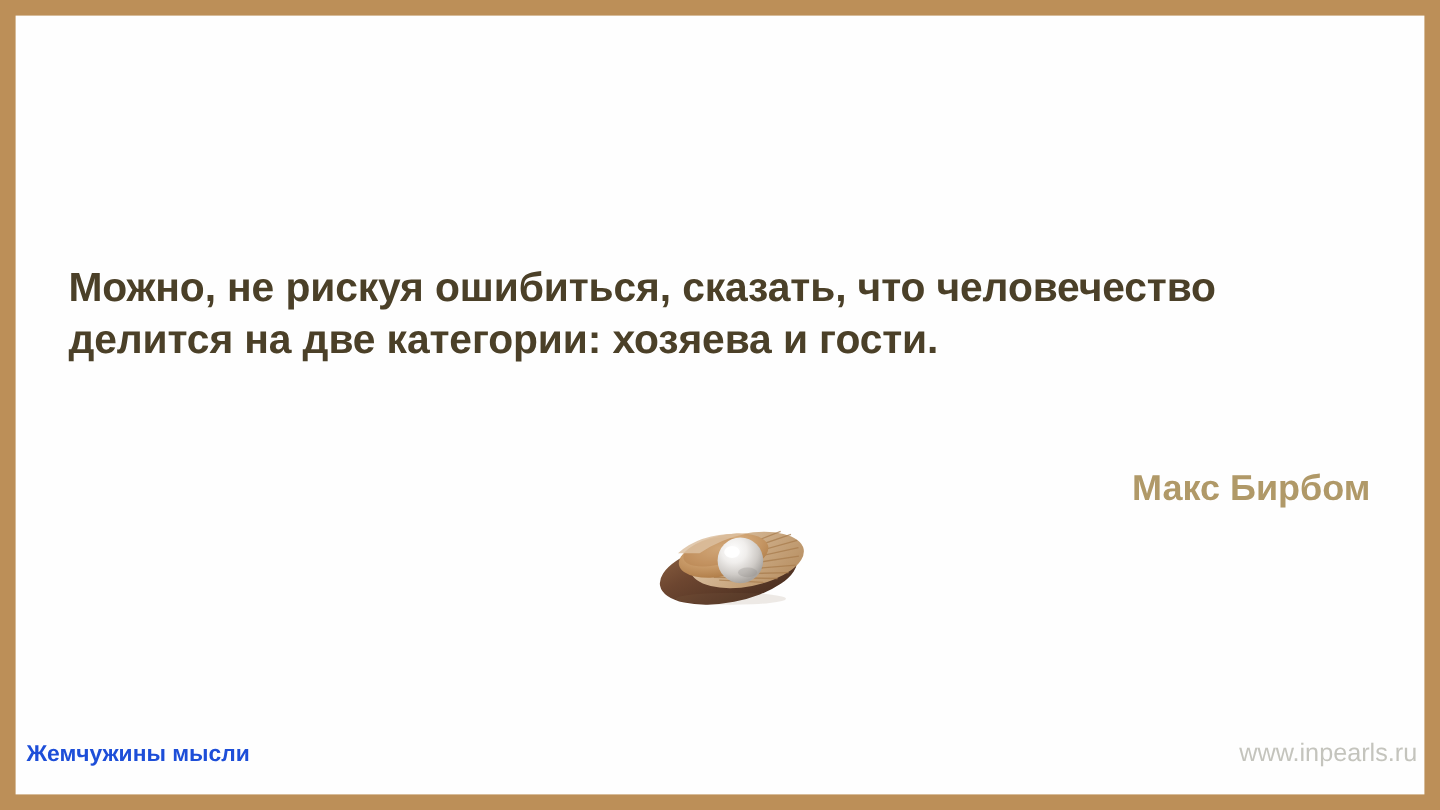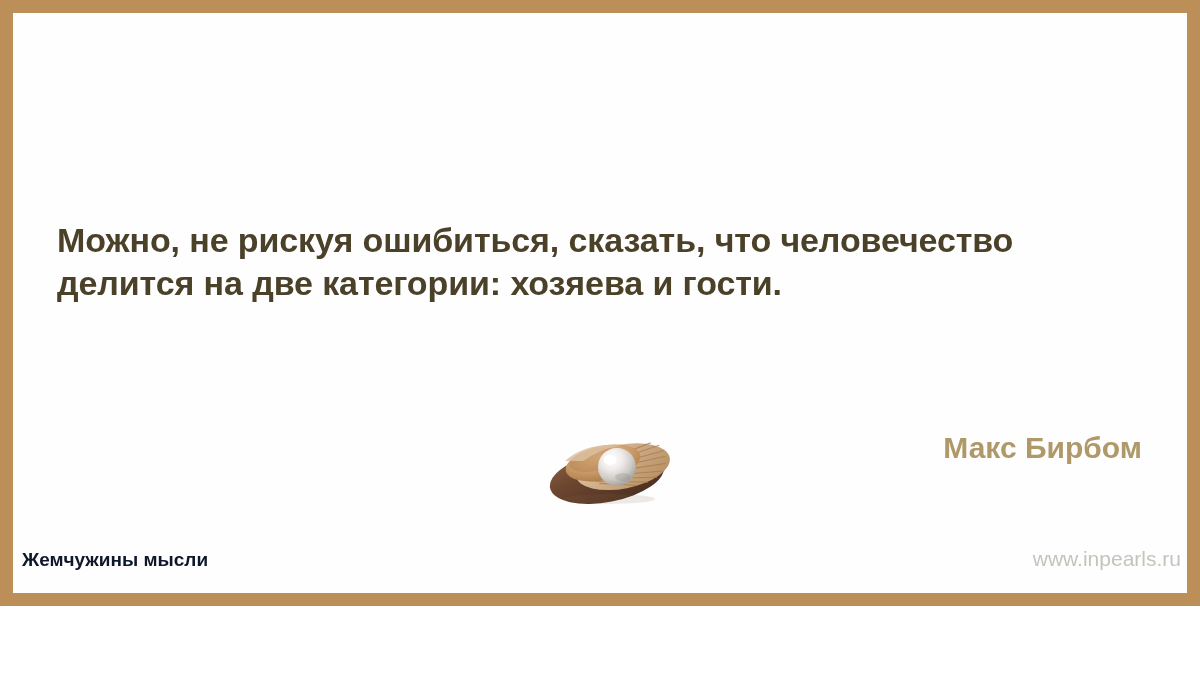--- a/index.html
+++ b/index.html
@@ -4,21 +4,21 @@
 <style>
   html, body {
     margin: 0;
     padding: 0;
     background: #ffffff;
   }
 
   #page {
     position: relative;
     width: 1200px;
-    height: 606px;
+    height: 675px;
     box-sizing: border-box;
     background: #fefefe;
     border: 13px solid #bc8f58;
     overflow: hidden;
     font-family: "Liberation Sans", sans-serif;
     text-decoration: underline;
   }
 
   
   .quote {
@@ -41,42 +41,41 @@
     position: absolute;
     right: 45px;
     top: 377px;
     font-family: "Liberation Sans", sans-serif;
     font-weight: bold;
     font-size: 30px;
     line-height: 36px;
     color: #b09968;
     text-align: right;
     white-space: nowrap;
-    margin-top: 40px;
   }
 
   
   .shell-wrap {
     position: absolute;
     left: 530px;
     top: 416px;
     width: 136px;
     height: 76px;
   }
   .shell-wrap svg { display: block; width: 136px; height: 76px; }
 
   
   .footer-left {
     position: absolute;
     left: 9px;
     bottom: 22px;
     font-family: "Liberation Sans", sans-serif;
     font-weight: bold;
     font-size: 19px;
-    color: #0f172a;
+    color: #1d4ed8;
     white-space: nowrap;
   }
 
   .footer-right {
     position: absolute;
     right: 6px;
     bottom: 22px;
     font-family: "Liberation Sans", sans-serif;
     font-weight: normal;
     font-size: 21px;

